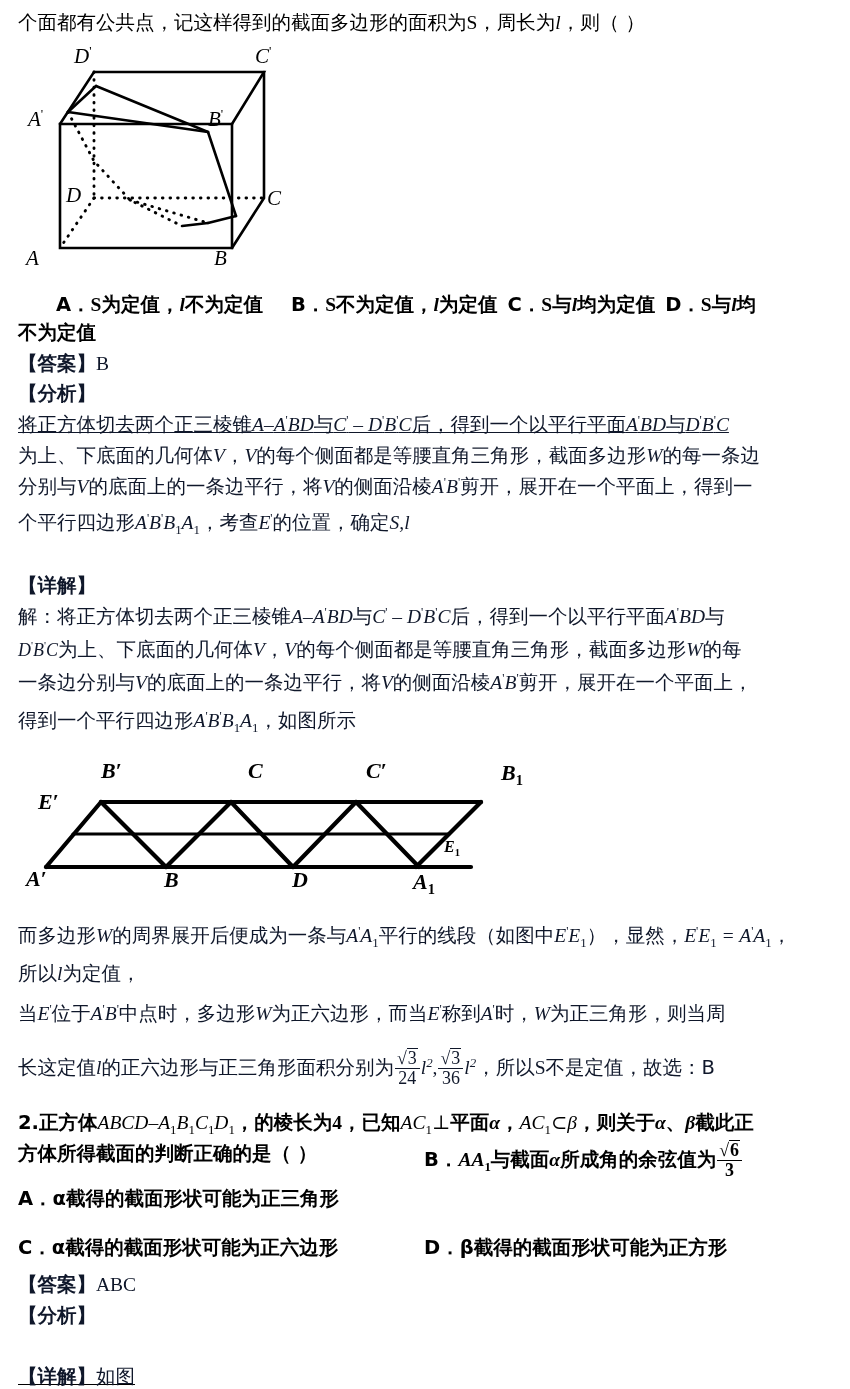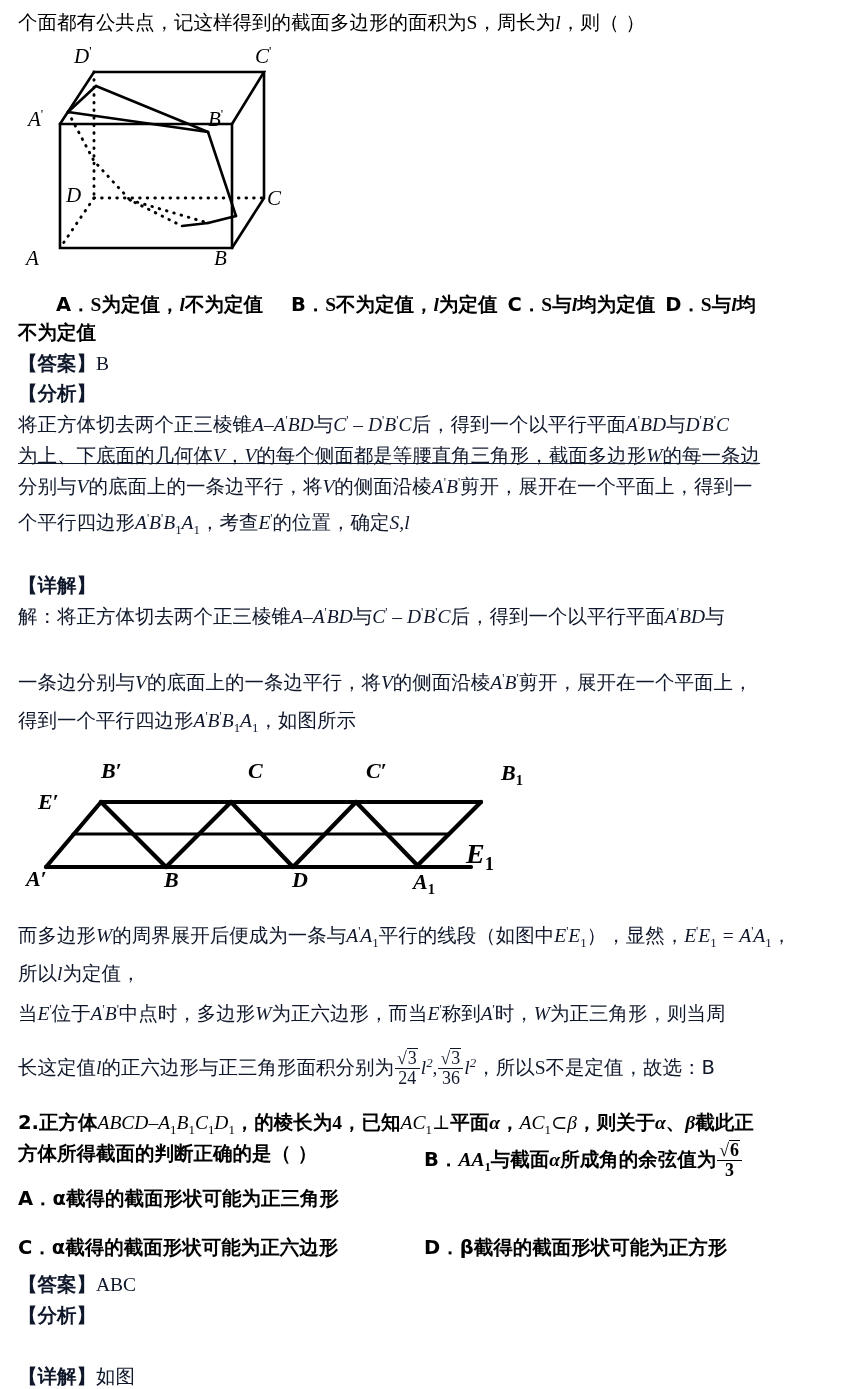--- a/index.html
+++ b/index.html
@@ -114,37 +114,40 @@
     <span class="cn">A．</span><span class="mn">S</span><span class="cn">为定值，</span><span class="mi">l</span><span class="cn">不为定值</span><span style="display:inline-block;width:28px;"></span><span class="cn">B．</span><span class="mn">S</span><span class="cn">不为定值，</span><span class="mi">l</span><span class="cn">为定值</span><span style="display:inline-block;width:10px;"></span><span class="cn">C．</span><span class="mn">S</span><span class="cn">与</span><span class="mi">l</span><span class="cn">均为定值</span><span style="display:inline-block;width:10px;"></span><span class="cn">D．</span><span class="mn">S</span><span class="cn">与</span><span class="mi">l</span><span class="cn">均</span>
   </div>
   <div class="txt-row line blk opt cn" style="top:320px;">不为定值</div>
 
   <div class="txt-row line" style="top:351px;">
     <span class="cn red bold">【答案】</span><span class="mn red">B</span>
   </div>
 
   <div class="txt-row line cn red bold" style="top:381px;">【分析】</div>
 
-  <div class="txt-row line red" style="top:412px;">
+  <div class="txt-row line red" style="top:412px;text-decoration:underline;">
     <span class="cn">将正方体切去两个正三棱锥</span><span class="mi">A</span><span class="mn">–</span><span class="mi">A<span class="pr">'</span>BD</span><span class="cn">与</span><span class="mi">C<span class="pr">'</span></span><span class="mn"> – </span><span class="mi">D<span class="pr">'</span>B<span class="pr">'</span>C</span><span class="cn">后，得到一个以平行平面</span><span class="mi">A<span class="pr">'</span>BD</span><span class="cn">与</span><span class="mi">D<span class="pr">'</span>B<span class="pr">'</span>C</span>
   </div>
-  <div class="txt-row line red" style="top:443px;text-decoration:underline;">
+  <div class="txt-row line red" style="top:443px;">
     <span class="cn">为上、下底面的几何体</span><span class="mi">V</span><span class="cn">，</span><span class="mi">V</span><span class="cn">的每个侧面都是等腰直角三角形，截面多边形</span><span class="mi">W</span><span class="cn">的每一条边</span>
   </div>
   <div class="txt-row line red" style="top:474px;">
     <span class="cn">分别与</span><span class="mi">V</span><span class="cn">的底面上的一条边平行，将</span><span class="mi">V</span><span class="cn">的侧面沿棱</span><span class="mi">A<span class="pr">'</span>B<span class="pr">'</span></span><span class="cn">剪开，展开在一个平面上，得到一</span>
   </div>
   <div class="txt-row line red" style="top:510px;">
     <span class="cn">个平行四边形</span><span class="mi">A<span class="pr">'</span>B<span class="pr">'</span>B<span class="sb">1</span>A<span class="sb">1</span></span><span class="cn">，考查</span><span class="mi">E<span class="pr">'</span></span><span class="cn">的位置，确定</span><span class="mi">S,l</span>
   </div>
 
   <div class="txt-row line cn red bold" style="top:573px;">【详解】</div>
 
   <div class="txt-row line red" style="top:604px;">
     <span class="cn">解：将正方体切去两个正三棱锥</span><span class="mi">A</span><span class="mn">–</span><span class="mi">A<span class="pr">'</span>BD</span><span class="cn">与</span><span class="mi">C<span class="pr">'</span></span><span class="mn"> – </span><span class="mi">D<span class="pr">'</span>B<span class="pr">'</span>C</span><span class="cn">后，得到一个以平行平面</span><span class="mi">A<span class="pr">'</span>BD</span><span class="cn">与</span>
+  </div>
+  <div class="txt-row line red" style="top:637px;">
+    <span class="mi" style="font-size:0.92em;">D<span class="pr">'</span>B<span class="pr">'</span>C</span><span class="cn">为上、下底面的几何体</span><span class="mi">V</span><span class="cn">，</span><span class="mi">V</span><span class="cn">的每个侧面都是等腰直角三角形，截面多边形</span><span class="mi">W</span><span class="cn">的每</span>
   </div>
   <div class="txt-row line red" style="top:670px;">
     <span class="cn">一条边分别与</span><span class="mi">V</span><span class="cn">的底面上的一条边平行，将</span><span class="mi">V</span><span class="cn">的侧面沿棱</span><span class="mi">A<span class="pr">'</span>B<span class="pr">'</span></span><span class="cn">剪开，展开在一个平面上，</span>
   </div>
   <div class="txt-row line red" style="top:708px;">
     <span class="cn">得到一个平行四边形</span><span class="mi">A<span class="pr">'</span>B<span class="pr">'</span>B<span class="sb">1</span>A<span class="sb">1</span></span><span class="cn">，如图所示</span>
   </div>
 
   <div class="fig" style="left:16px; top:762px;">
     <svg width="520" height="135" viewBox="0 0 520 135">
@@ -162,21 +165,21 @@
         <path d="M 215 40 L 277 105" stroke-width="4.2"></path>
         <path d="M 277 105 L 340 40" stroke-width="4.2"></path>
         <path d="M 340 40 L 403 105" stroke-width="4.2"></path>
       </g>
     </svg>
     <span class="abs mn blk bold" style="left:85px; top:-4px; font-size:22px; font-style:italic;">B<span style="font-style:normal;">′</span></span>
     <span class="abs mn blk bold" style="left:232px; top:-4px; font-size:22px; font-style:italic;">C</span>
     <span class="abs mn blk bold" style="left:350px; top:-4px; font-size:22px; font-style:italic;">C<span style="font-style:normal;">′</span></span>
     <span class="abs mn blk bold" style="left:485px; top:-2px; font-size:22px; font-style:italic;">B<span class="sb" style="font-style:normal;">1</span></span>
     <span class="abs mn blk bold" style="left:22px; top:27px; font-size:22px; font-style:italic;">E<span style="font-style:normal;">′</span></span>
-    <span class="abs mn blk bold" style="left:450px; top:76px; font-size:28px; font-style:italic;">E<span class="sb" style="font-style:normal;">1</span></span>
+    <span class="abs mn blk bold" style="left:428px; top:76px; font-size:16px; font-style:italic;">E<span class="sb" style="font-style:normal;">1</span></span>
     <span class="abs mn blk bold" style="left:10px; top:104px; font-size:22px; font-style:italic;">A<span style="font-style:normal;">′</span></span>
     <span class="abs mn blk bold" style="left:148px; top:105px; font-size:22px; font-style:italic;">B</span>
     <span class="abs mn blk bold" style="left:276px; top:105px; font-size:22px; font-style:italic;">D</span>
     <span class="abs mn blk bold" style="left:397px; top:107px; font-size:22px; font-style:italic;">A<span class="sb" style="font-style:normal;">1</span></span>
   </div>
 
   <div class="txt-row line red" style="top:923px;">
     <span class="cn">而多边形</span><span class="mi">W</span><span class="cn">的周界展开后便成为一条与</span><span class="mi">A<span class="pr">'</span>A<span class="sb">1</span></span><span class="cn">平行的线段（如图中</span><span class="mi">E<span class="pr">'</span>E<span class="sb">1</span></span><span class="cn">），显然，</span><span class="mi">E<span class="pr">'</span>E<span class="sb">1</span> = A<span class="pr">'</span>A<span class="sb">1</span></span><span class="cn">，</span>
   </div>
   <div class="txt-row line red" style="top:961px;">
@@ -208,17 +211,17 @@
     <span class="cn">D．</span><span class="cn">β截得的截面形状可能为正方形</span>
   </div>
 
   <div class="txt-row line" style="top:1272px;">
     <span class="cn red bold">【答案】</span><span class="mn red">ABC</span>
   </div>
 
   <div class="txt-row line cn red bold" style="top:1303px;">【分析】</div>
 
 
-  <div class="txt-row line" style="top:1364px;">
+  <div class="txt-row line" style="top:1364px;text-decoration:underline;">
     <span class="cn red bold">【详解】</span><span class="cn red">如图</span>
   </div>
 
 </div>
 
 </body></html>

